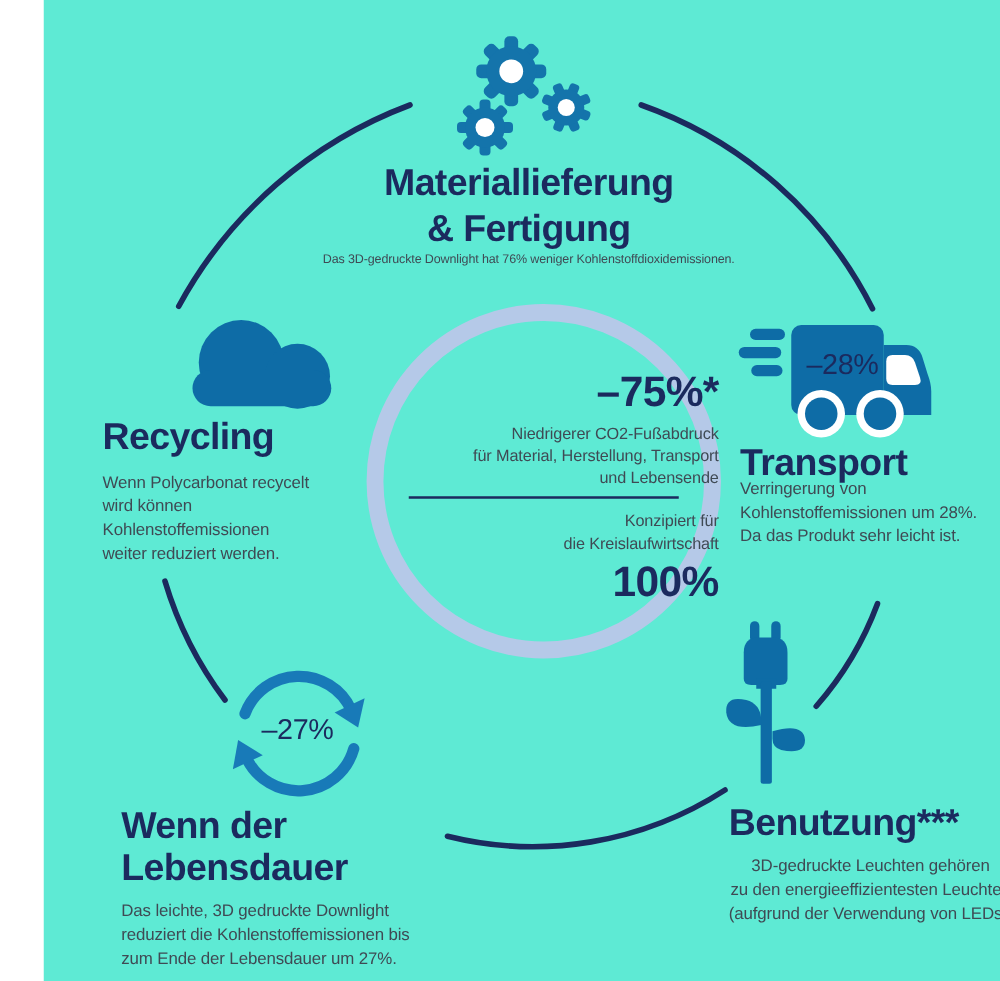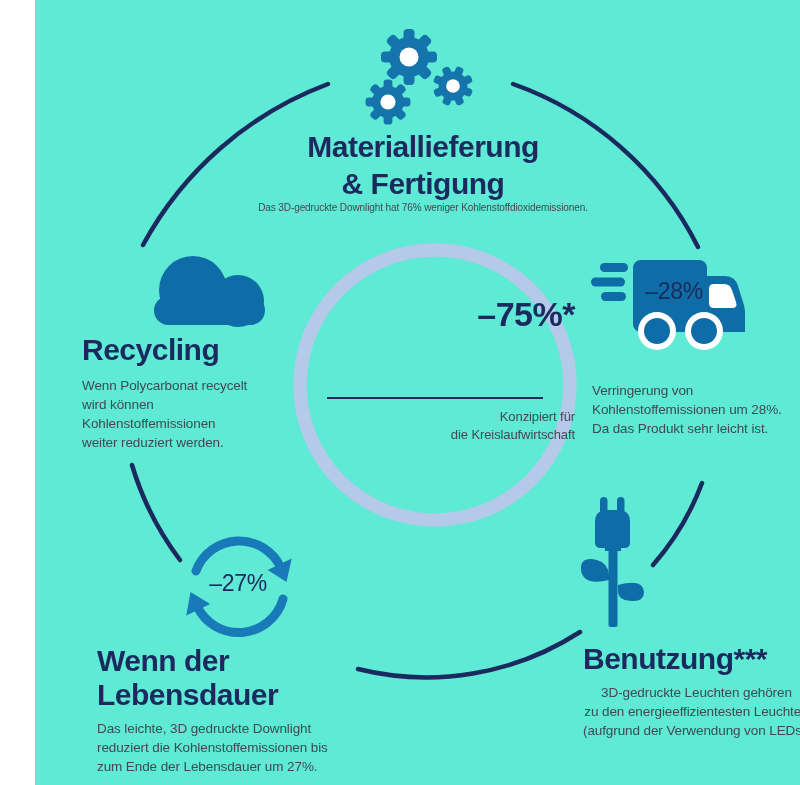--- a/index.html
+++ b/index.html
@@ -118,31 +118,36 @@
       <path d="M574,580 Q548,586 546,570 Q545,556 562,560 Q573,563 574,575 Z"></path>
       <path d="M583,585 Q608,578 609,592 Q609,604 590,600 Q583,598 583,591 Z"></path>
     </g>
   </svg>
 
   <div class="abs header-title">Materiallieferung
 &amp; Fertigung</div>
   <div class="abs header-subtitle">Das 3D-gedruckte Downlight hat 76% weniger Kohlenstoffdioxidemissionen.</div>
 
   <div class="abs center-text big-value" style="top:295px;">–75%*</div>
+  <div class="abs center-text circle-caption" style="top:338px;">Niedrigerer CO2-Fußabdruck
+für Material, Herstellung, Transport
+und Lebensende</div>
   <div class="abs divider"></div>
   <div class="abs center-text circle-caption" style="top:408px;">Konzipiert für
 die Kreislaufwirtschaft</div>
+  <div class="abs center-text big-value" style="top:447px;">100%</div>
 
   <div class="abs station-title" style="left:47px;top:333px;">Recycling</div>
   <div class="abs station-desc" style="left:47px;top:376px;">Wenn Polycarbonat recycelt
 wird können
 Kohlenstoffemissionen
 weiter reduziert werden.</div>
 
   <div class="abs badge" style="left:602px;top:279px;width:74px;">–28%</div>
+  <div class="abs station-title" style="left:557px;top:354px;">Transport</div>
   <div class="abs station-desc" style="left:557px;top:381px;">Verringerung von
 Kohlenstoffemissionen um 28%.
 Da das Produkt sehr leicht ist.</div>
 
   <div class="abs badge" style="left:165px;top:571px;width:76px;">–27%</div>
   <div class="abs station-title" style="left:62px;top:644px;">Wenn der
 Lebensdauer</div>
   <div class="abs station-desc" style="left:62px;top:719px;">Das leichte, 3D gedruckte Downlight
 reduziert die Kohlenstoffemissionen bis
 zum Ende der Lebensdauer um 27%.</div>

